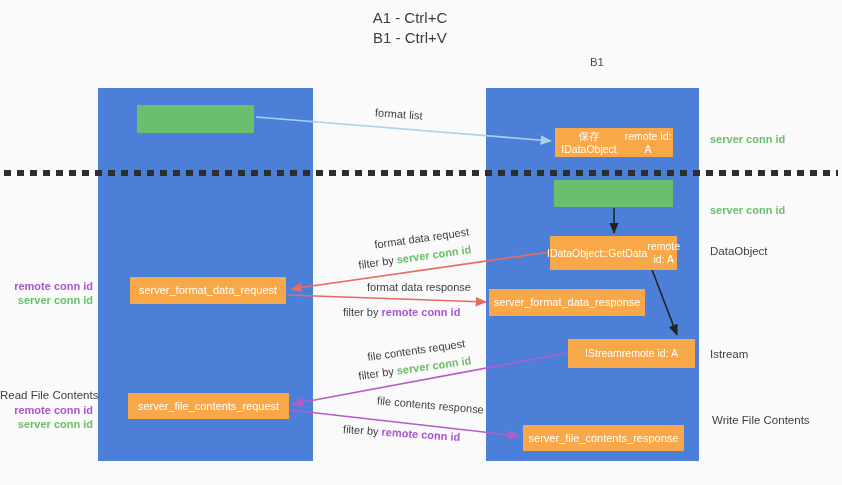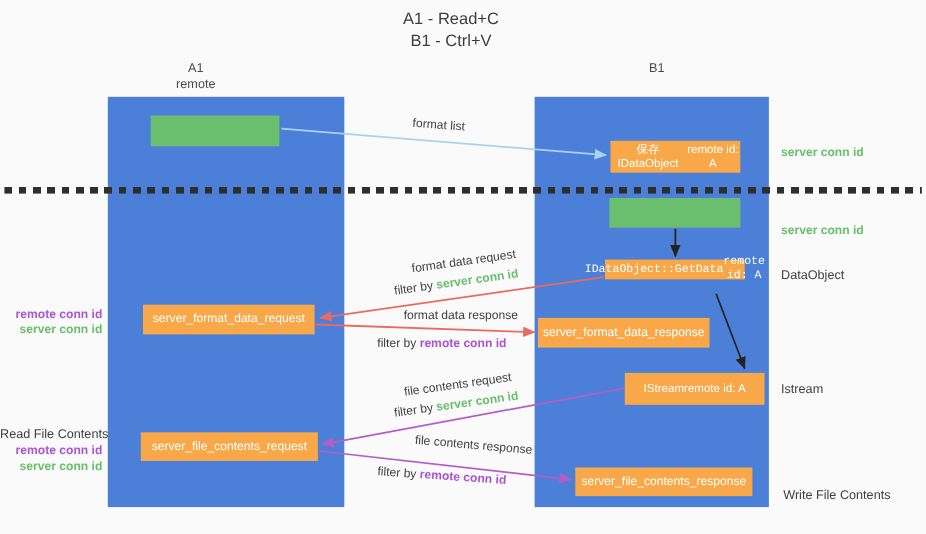--- a/index.html
+++ b/index.html
@@ -23,21 +23,21 @@
   .divider{position:absolute;left:4px;top:170px;width:834px;height:6px;
            background:repeating-linear-gradient(90deg,#2e2e2e 0 7px,transparent 7px 13px);}
   
   .node{position:absolute;display:flex;flex-direction:row;align-items:center;
         justify-content:center;color:#fff;font-size:11px;line-height:13px;text-align:center;}
   .node.green{background:var(--node_green);}
   .node.orange{background:var(--node_orange);}
   .n-ctrl-c{left:137px;top:105px;width:117px;height:28px;}
   .n-save{left:555px;top:128px;width:118px;height:29px;font-size:10.5px;}
   .n-ctrl-v{left:554px;top:180px;width:119px;height:27px;}
-  .n-getdata{left:550px;top:236px;width:127px;height:18px;font-size:10.5px;font-family:Liberation Mono, monospace;}
+  .n-getdata{left:550px;top:236px;width:127px;height:34px;font-size:10.5px;}
   .n-sfdreq{left:130px;top:277px;width:156px;height:27px;}
   .n-sfdresp{left:489px;top:289px;width:156px;height:27px;}
   .n-istream{left:568px;top:339px;width:127px;height:29px;font-size:10.5px;}
   .n-sfcreq{left:128px;top:393px;width:161px;height:26px;}
   .n-sfcresp{left:523px;top:425px;width:161px;height:26px;}
   
   .arrows{position:absolute;left:0;top:0;width:842px;height:485px;pointer-events:none;}
   .a-blue{stroke:var(--arrow_blue);}
   .a-black{stroke:var(--arrow_black);}
   .a-red{stroke:var(--arrow_red);}
@@ -60,40 +60,36 @@
   .el-fcr2{left:358px;top:362px;transform:rotate(-8deg);}
   .el-fcresp1{left:377px;top:399px;transform:rotate(5deg);}
   .el-fcresp2{left:343px;top:427px;transform:rotate(4deg);}
   
   .side-label{position:absolute;font-size:11px;white-space:nowrap;}
   .dark{color:#3f3f3f;font-weight:normal;font-size:11.5px;text-align:center;}
   .sl-r1{left:710px;top:133px;}
   .sl-r2{left:710px;top:204px;}
   .sl-dataobject{left:710px;top:245px;}
   .sl-istream{left:710px;top:348px;}
-  .sl-write{left:712px;top:445px;}
+  .sl-write{left:712px;top:414px;}
   .left-block{position:absolute;left:0;width:93px;text-align:right;line-height:14px;}
   .lb-conn1{top:279px;}
   .lb-read{top:388px;}
   .lb-conn2{top:403px;}
 </style>
 </head>
 <body>
 
 <div class="canvas">
 
   <div class="title">
-    <div>A1 - Read+C</div>
+    <div>A1 - Ctrl+C</div>
     <div>B1 - Ctrl+V</div>
   </div>
 
-  <div class="lane-header lh-left">
-    <div>A1</div>
-    <div>remote</div>
-  </div>
   <div class="lane-header lh-right">
     <div>B1</div>
   </div>
 
   <div class="lane lane-left"></div>
   <div class="lane lane-right"></div>
 
   <div class="divider"></div>
 
   <svg class="arrows" viewBox="0 0 842 485">

